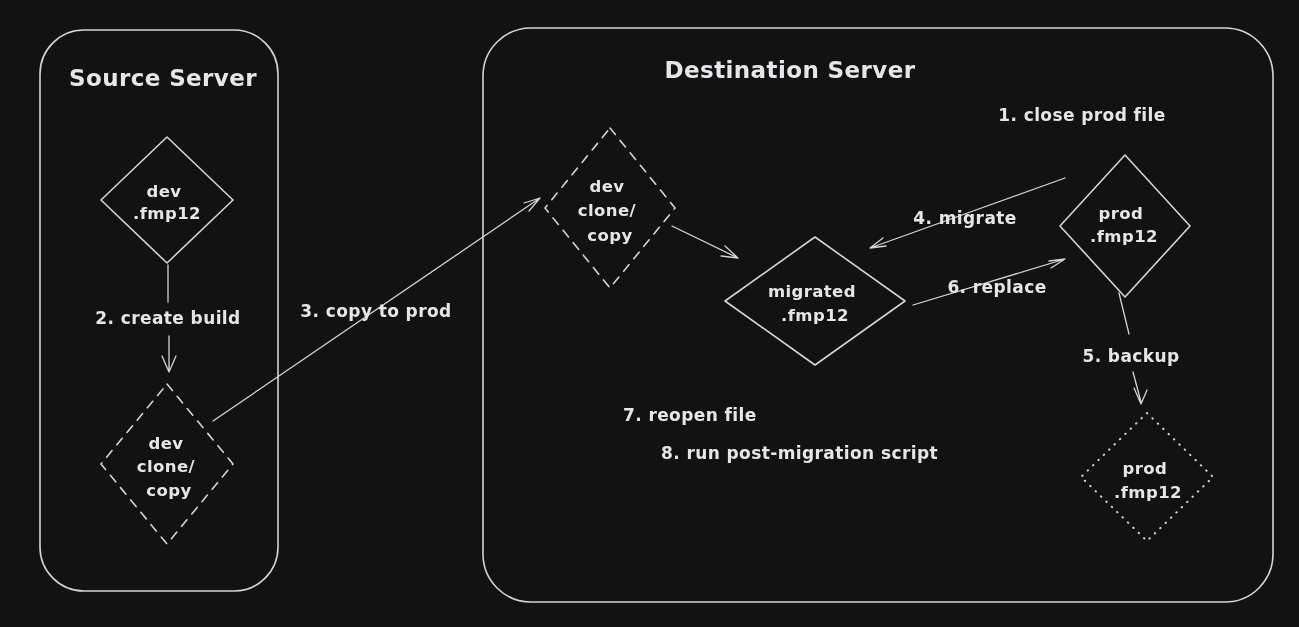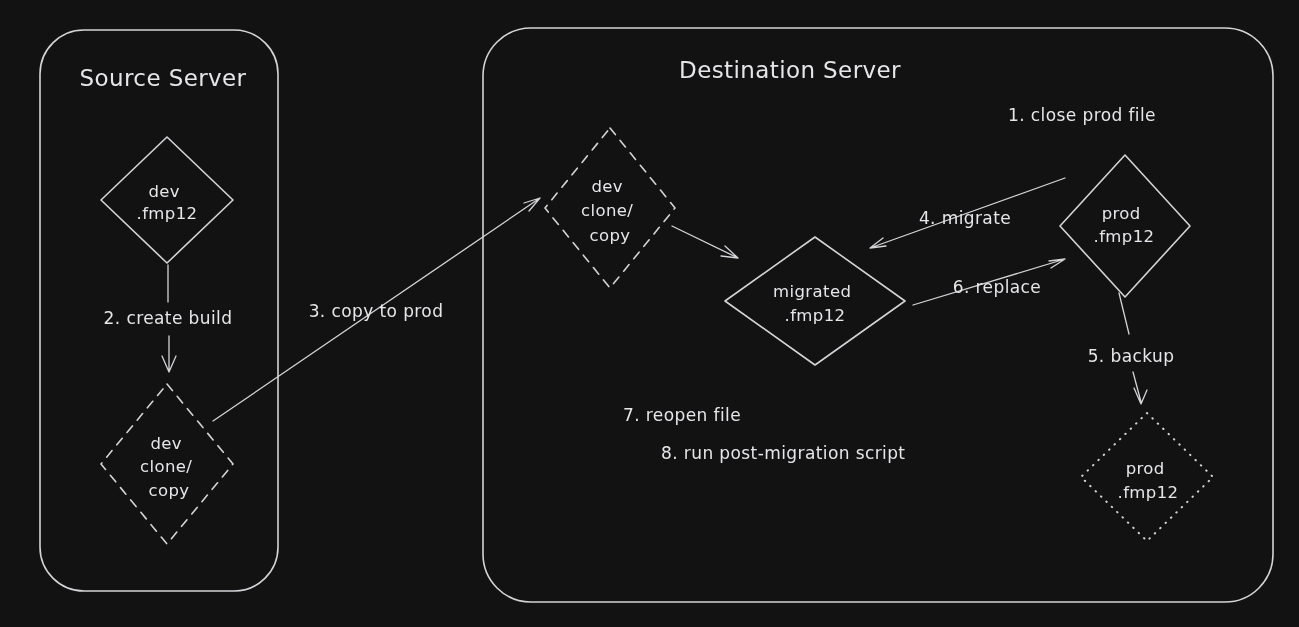--- a/index.html
+++ b/index.html
@@ -14,20 +14,21 @@
     width: 1299px;
     height: 627px;
     overflow: hidden;
   }
   .canvas {
     position: relative;
     width: 1299px;
     height: 554px;
     background: var(--background);
     font-family: "DejaVu Sans", sans-serif;
+    font-weight: bold;
   }
   svg { display: block; }
   .sketch {
     fill: none;
     stroke: var(--stroke);
     stroke-width: 1.6;
     stroke-linecap: round;
     stroke-linejoin: round;
   }
   .dashed { stroke-dasharray: 8.5 7.5; }

